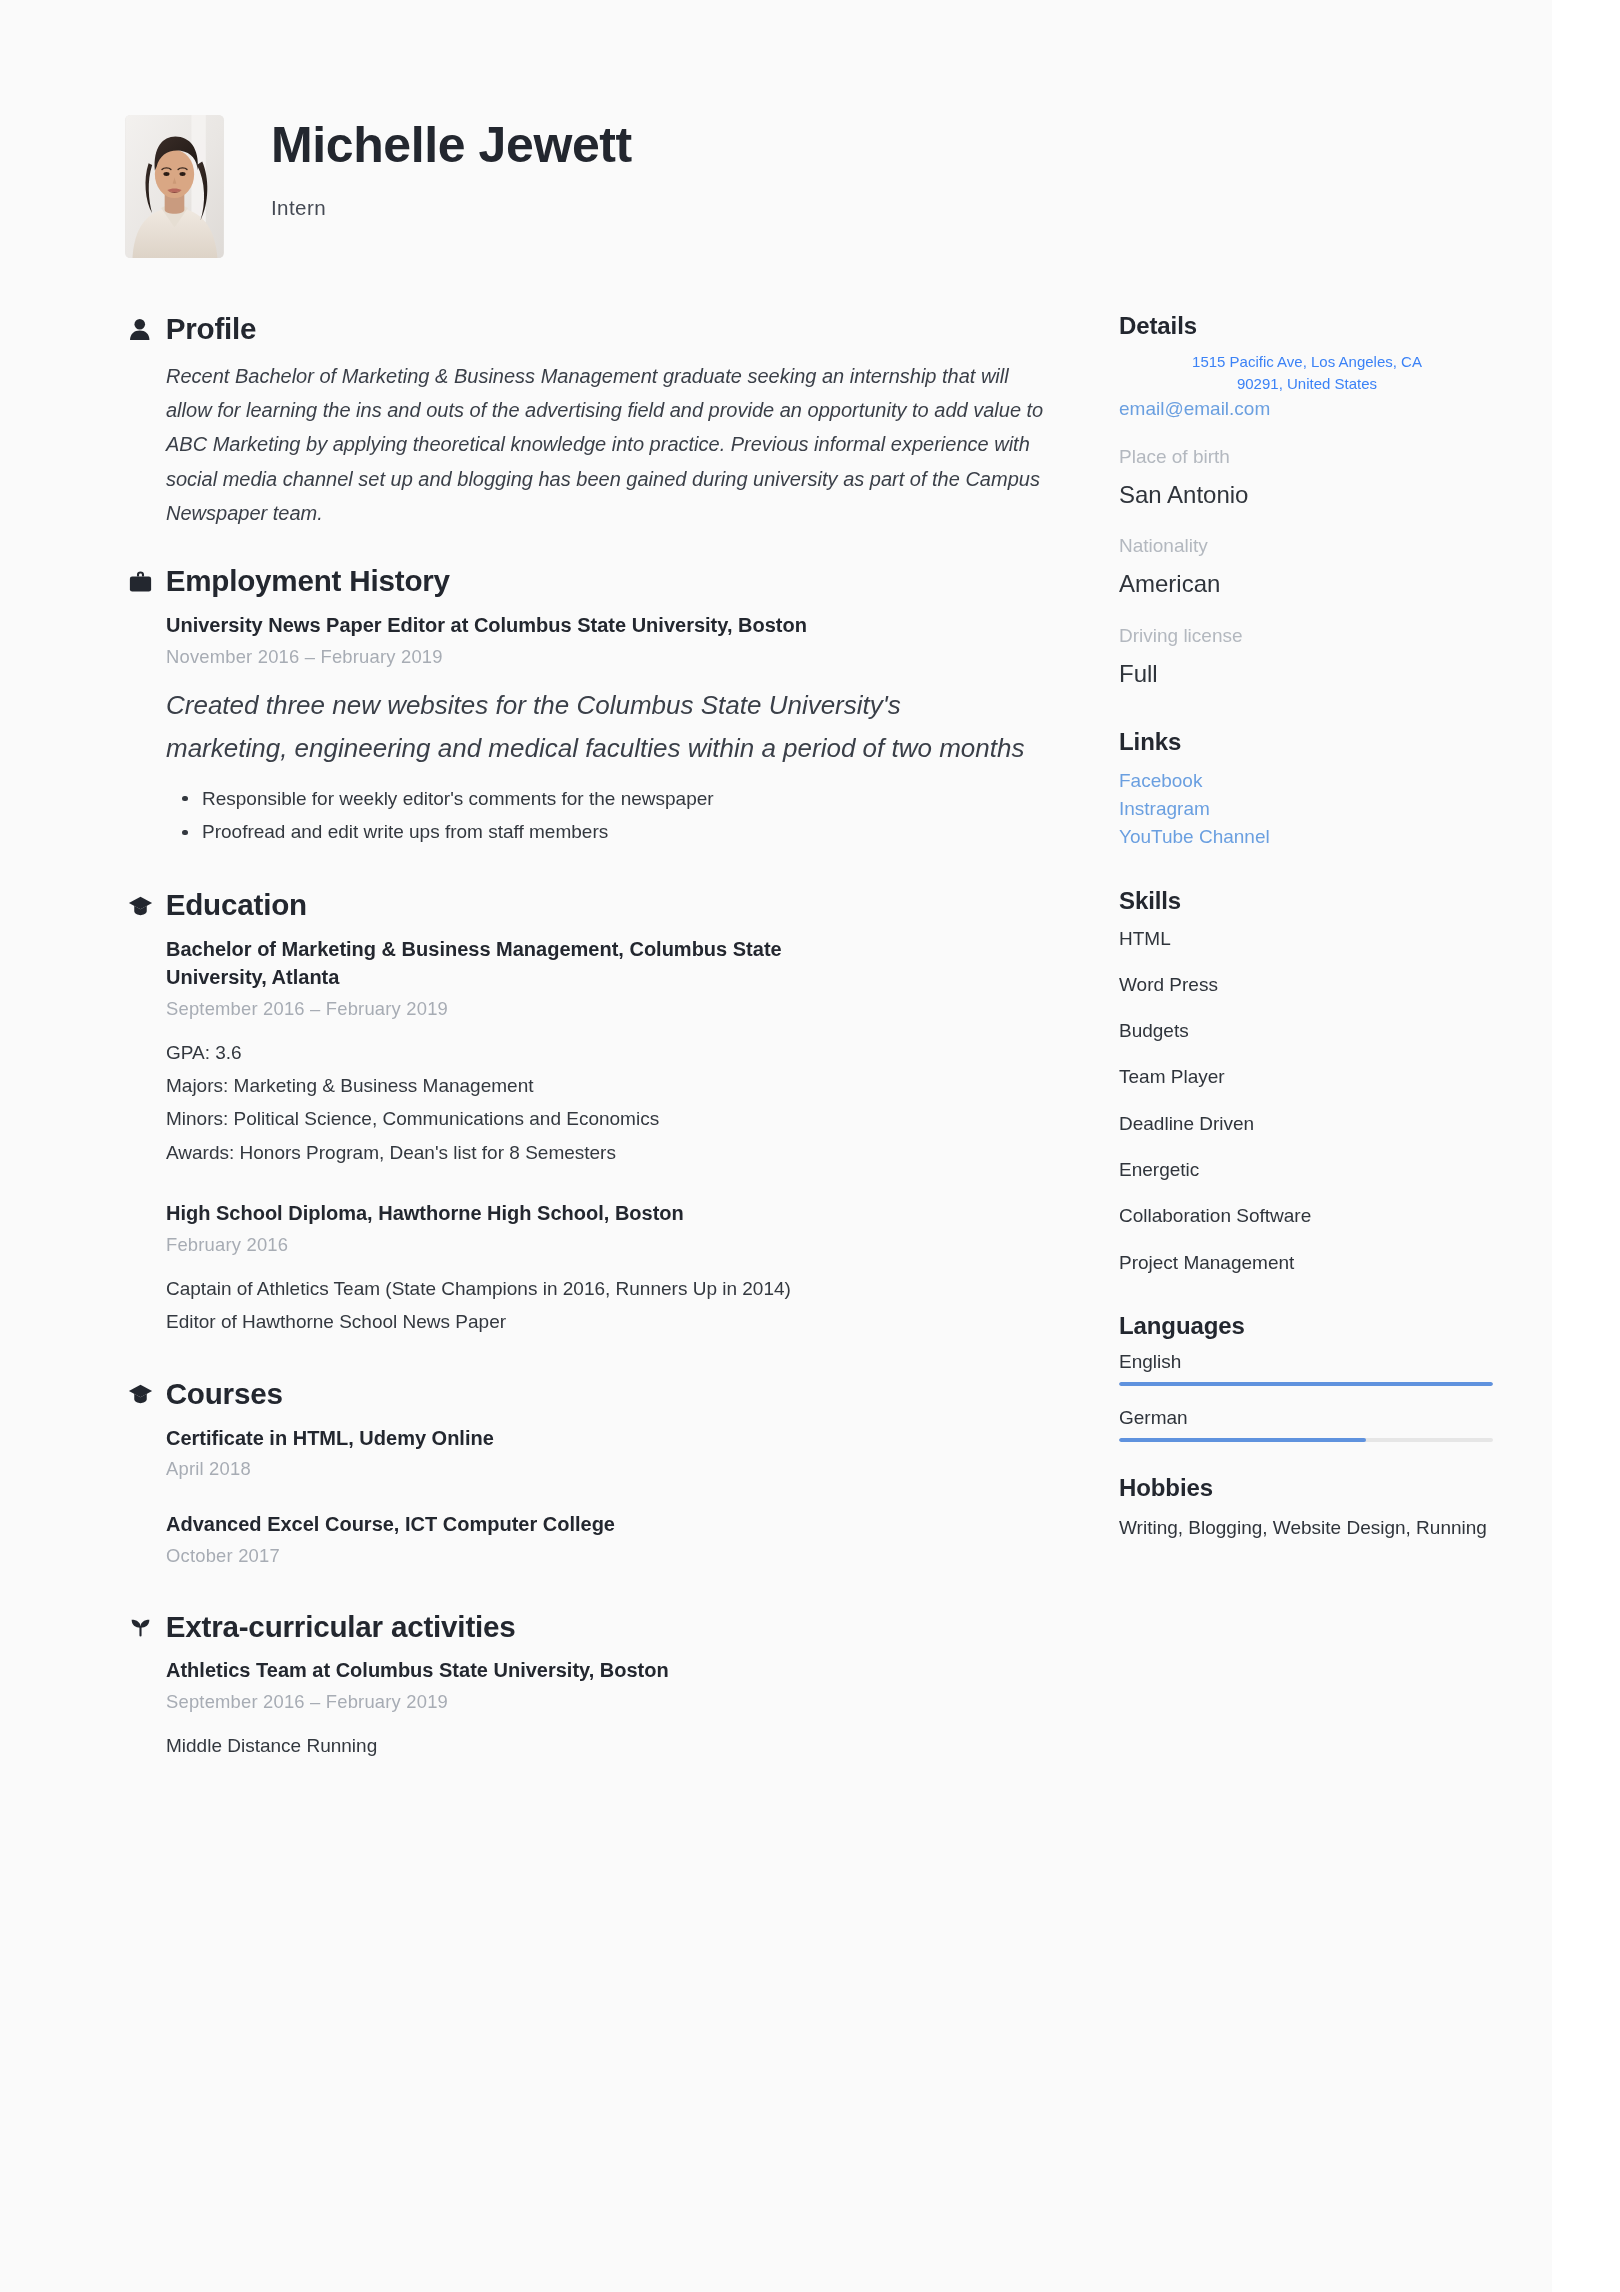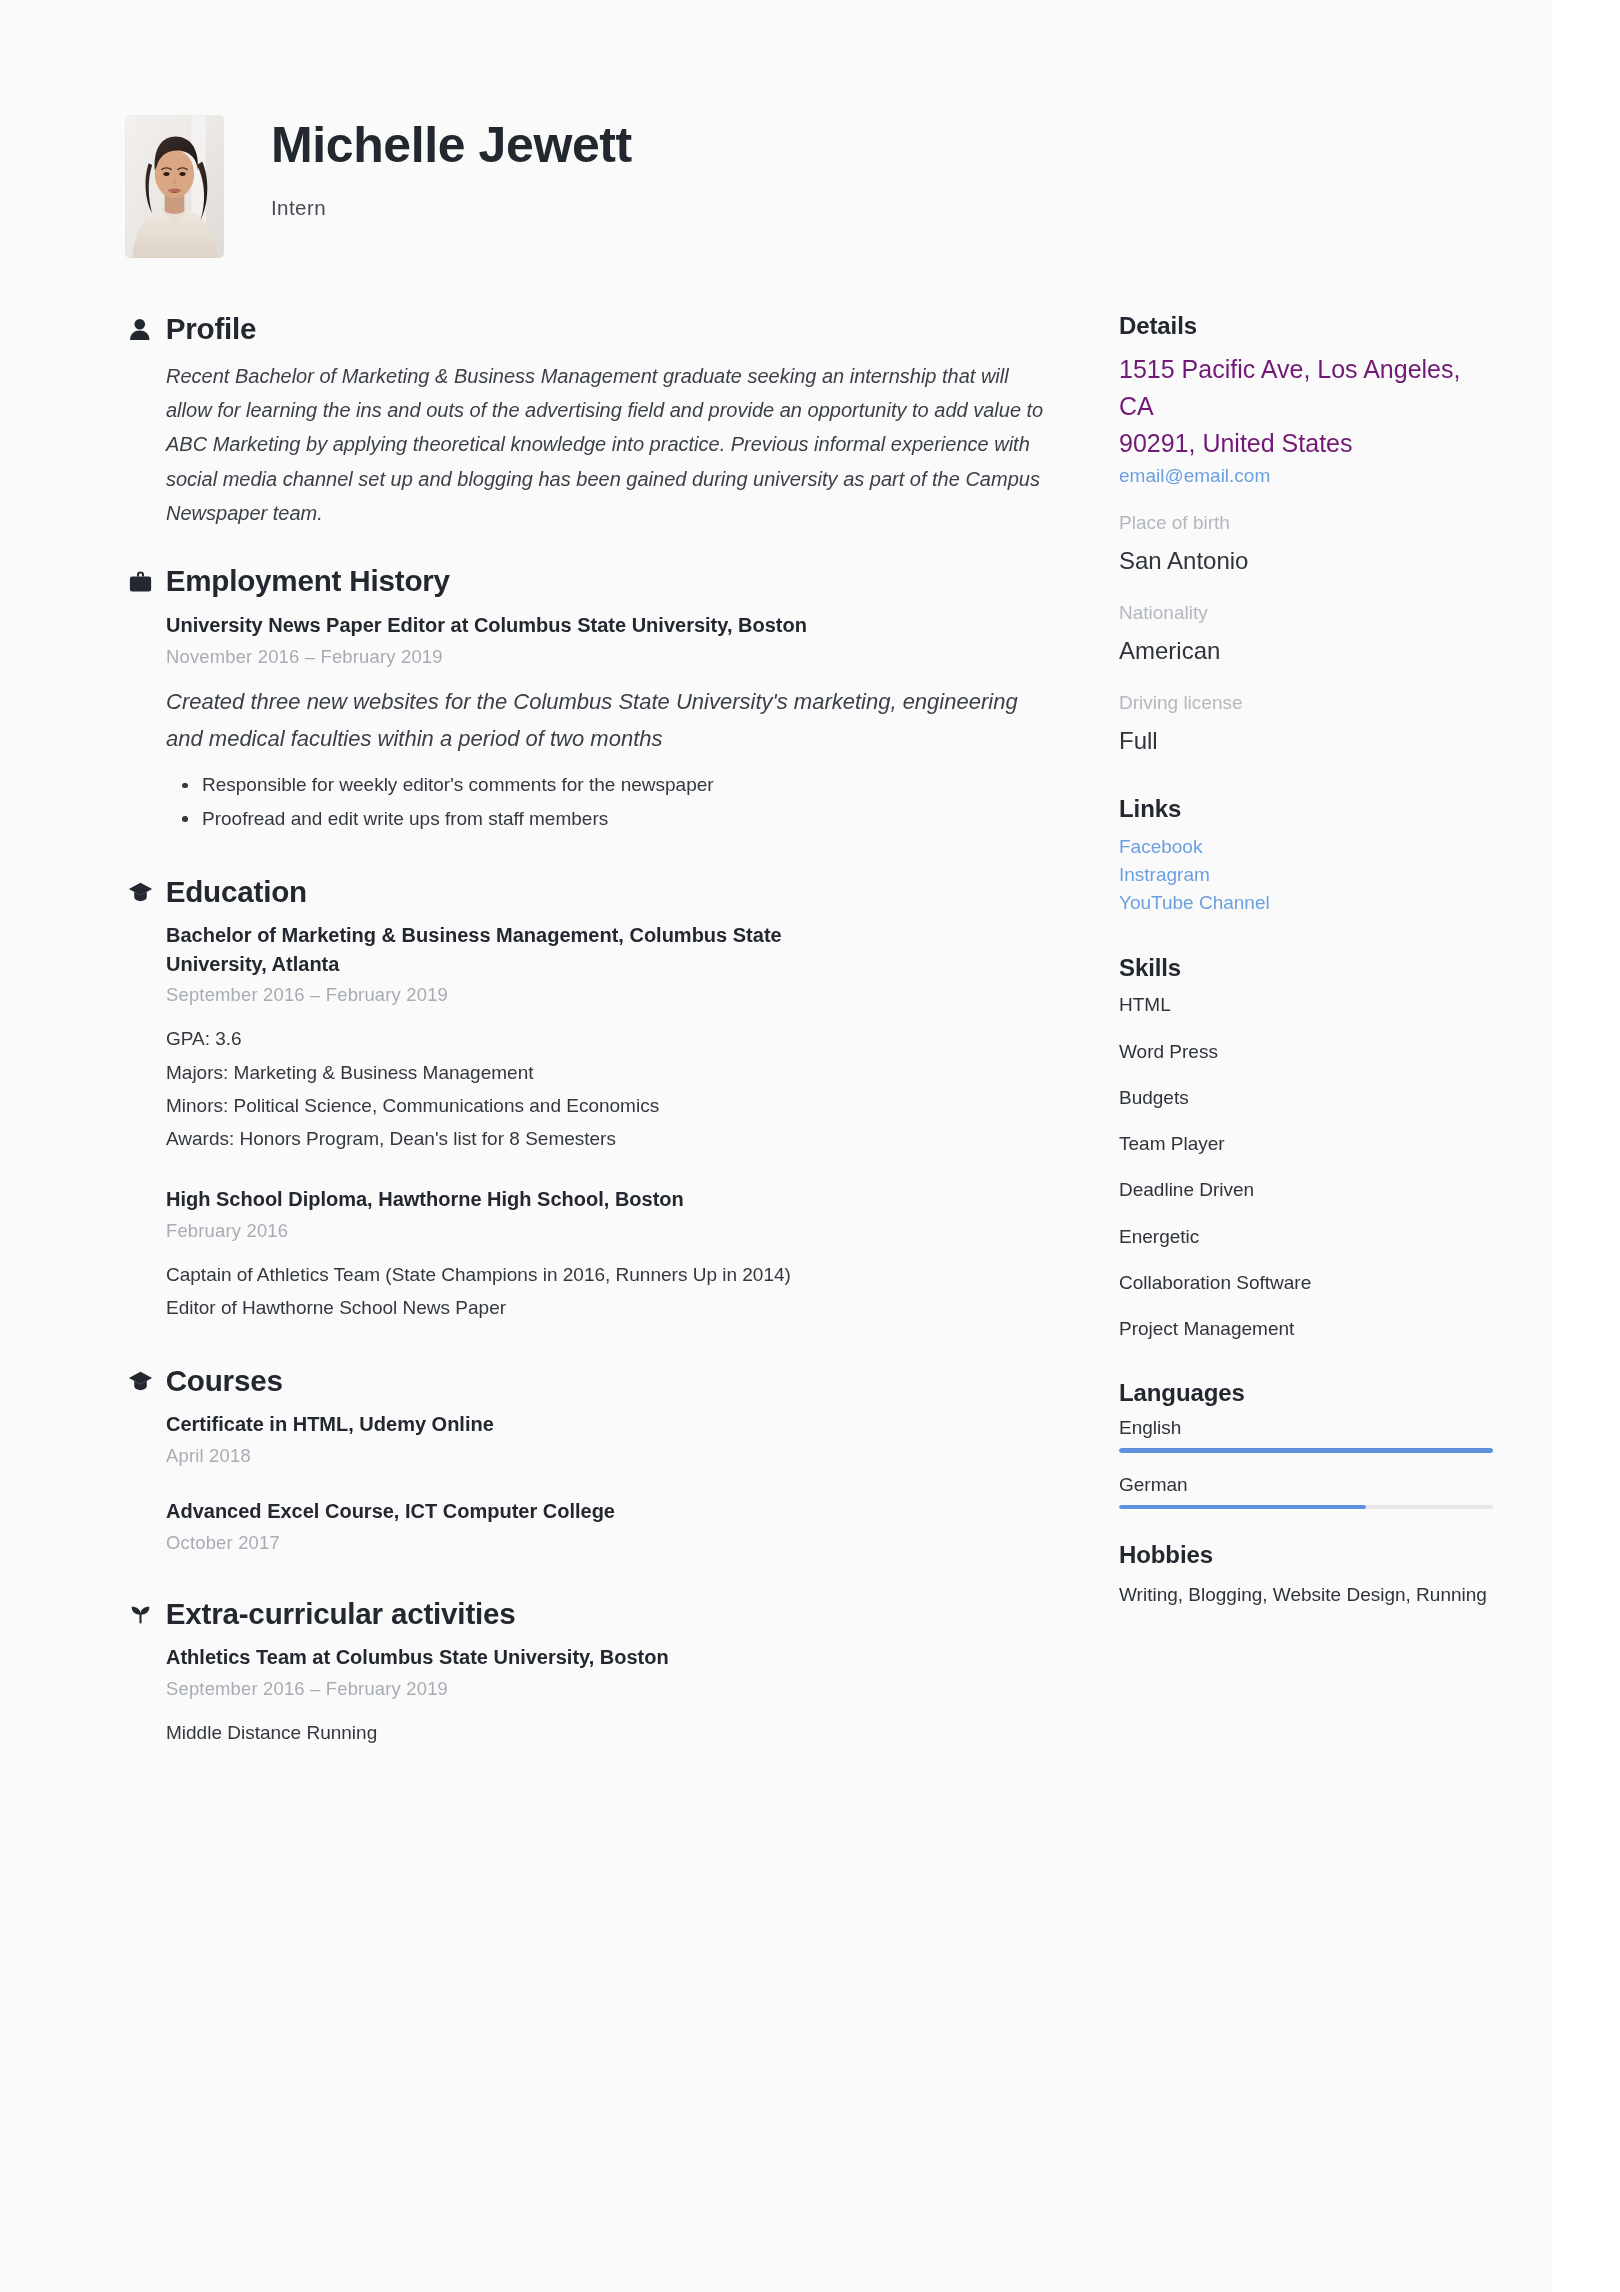--- a/index.html
+++ b/index.html
@@ -113,21 +113,21 @@
     max-width: 860px;
   }
   .entry-date {
     font-size: 18.4px;
     color: #a7acb4;
     margin-bottom: 16px;
     letter-spacing: 0.2px;
   }
   .entry-desc {
     font-style: italic;
-    font-size: 22px;
+    font-size: 26px;
     line-height: 1.68;
     color: #3a3f48;
     margin-bottom: 10.7px;
     max-width: 860px;
   }
   .entry-lines { margin-top: 3.6px; }
   .entry-line {
     font-size: 19px;
     line-height: 1.75;
     color: #33383f;
@@ -157,23 +157,24 @@
   
   .side-sec { margin-bottom: 32px; }
   .side-title {
     font-size: 24px;
     font-weight: 700;
     color: #23272f;
     margin-bottom: 10.7px;
     letter-spacing: -0.1px;
   }
   .side-line {
-    font-size: 25px;
+    font-size: 15px;
     line-height: 1.48;
-    color: #701a75;
+    color: #3b82f6;
+    text-align: center;
   }
   .side-link {
     font-size: 19px;
     line-height: 1.48;
     color: #6a9fe0;
     text-decoration: none;
     display: block;
   }
   .side-label {
     font-size: 19px;

